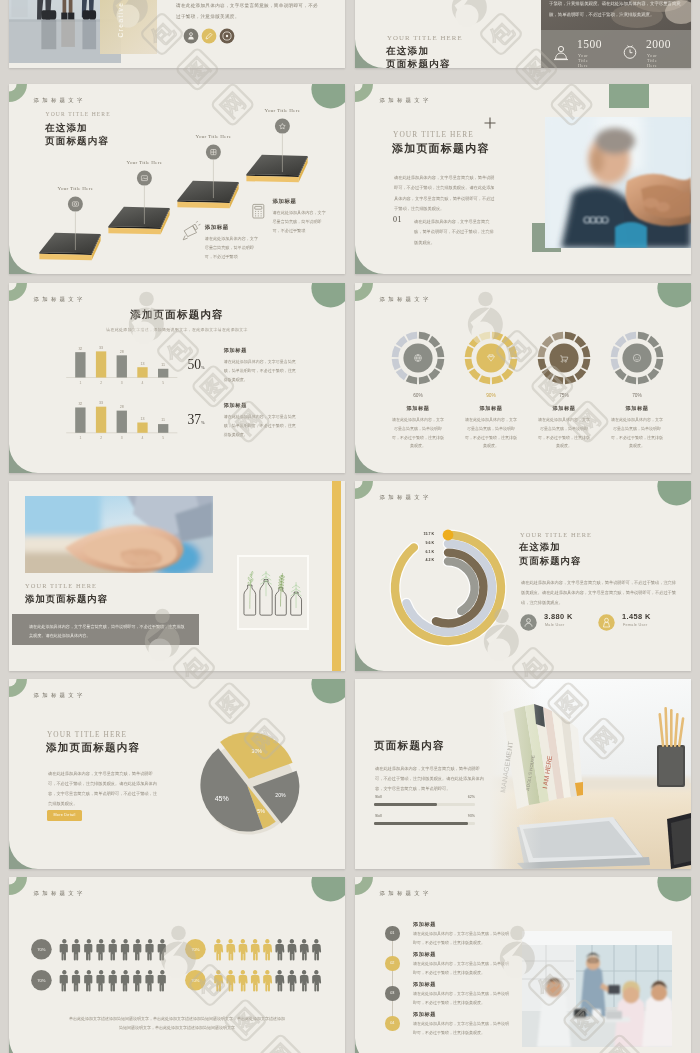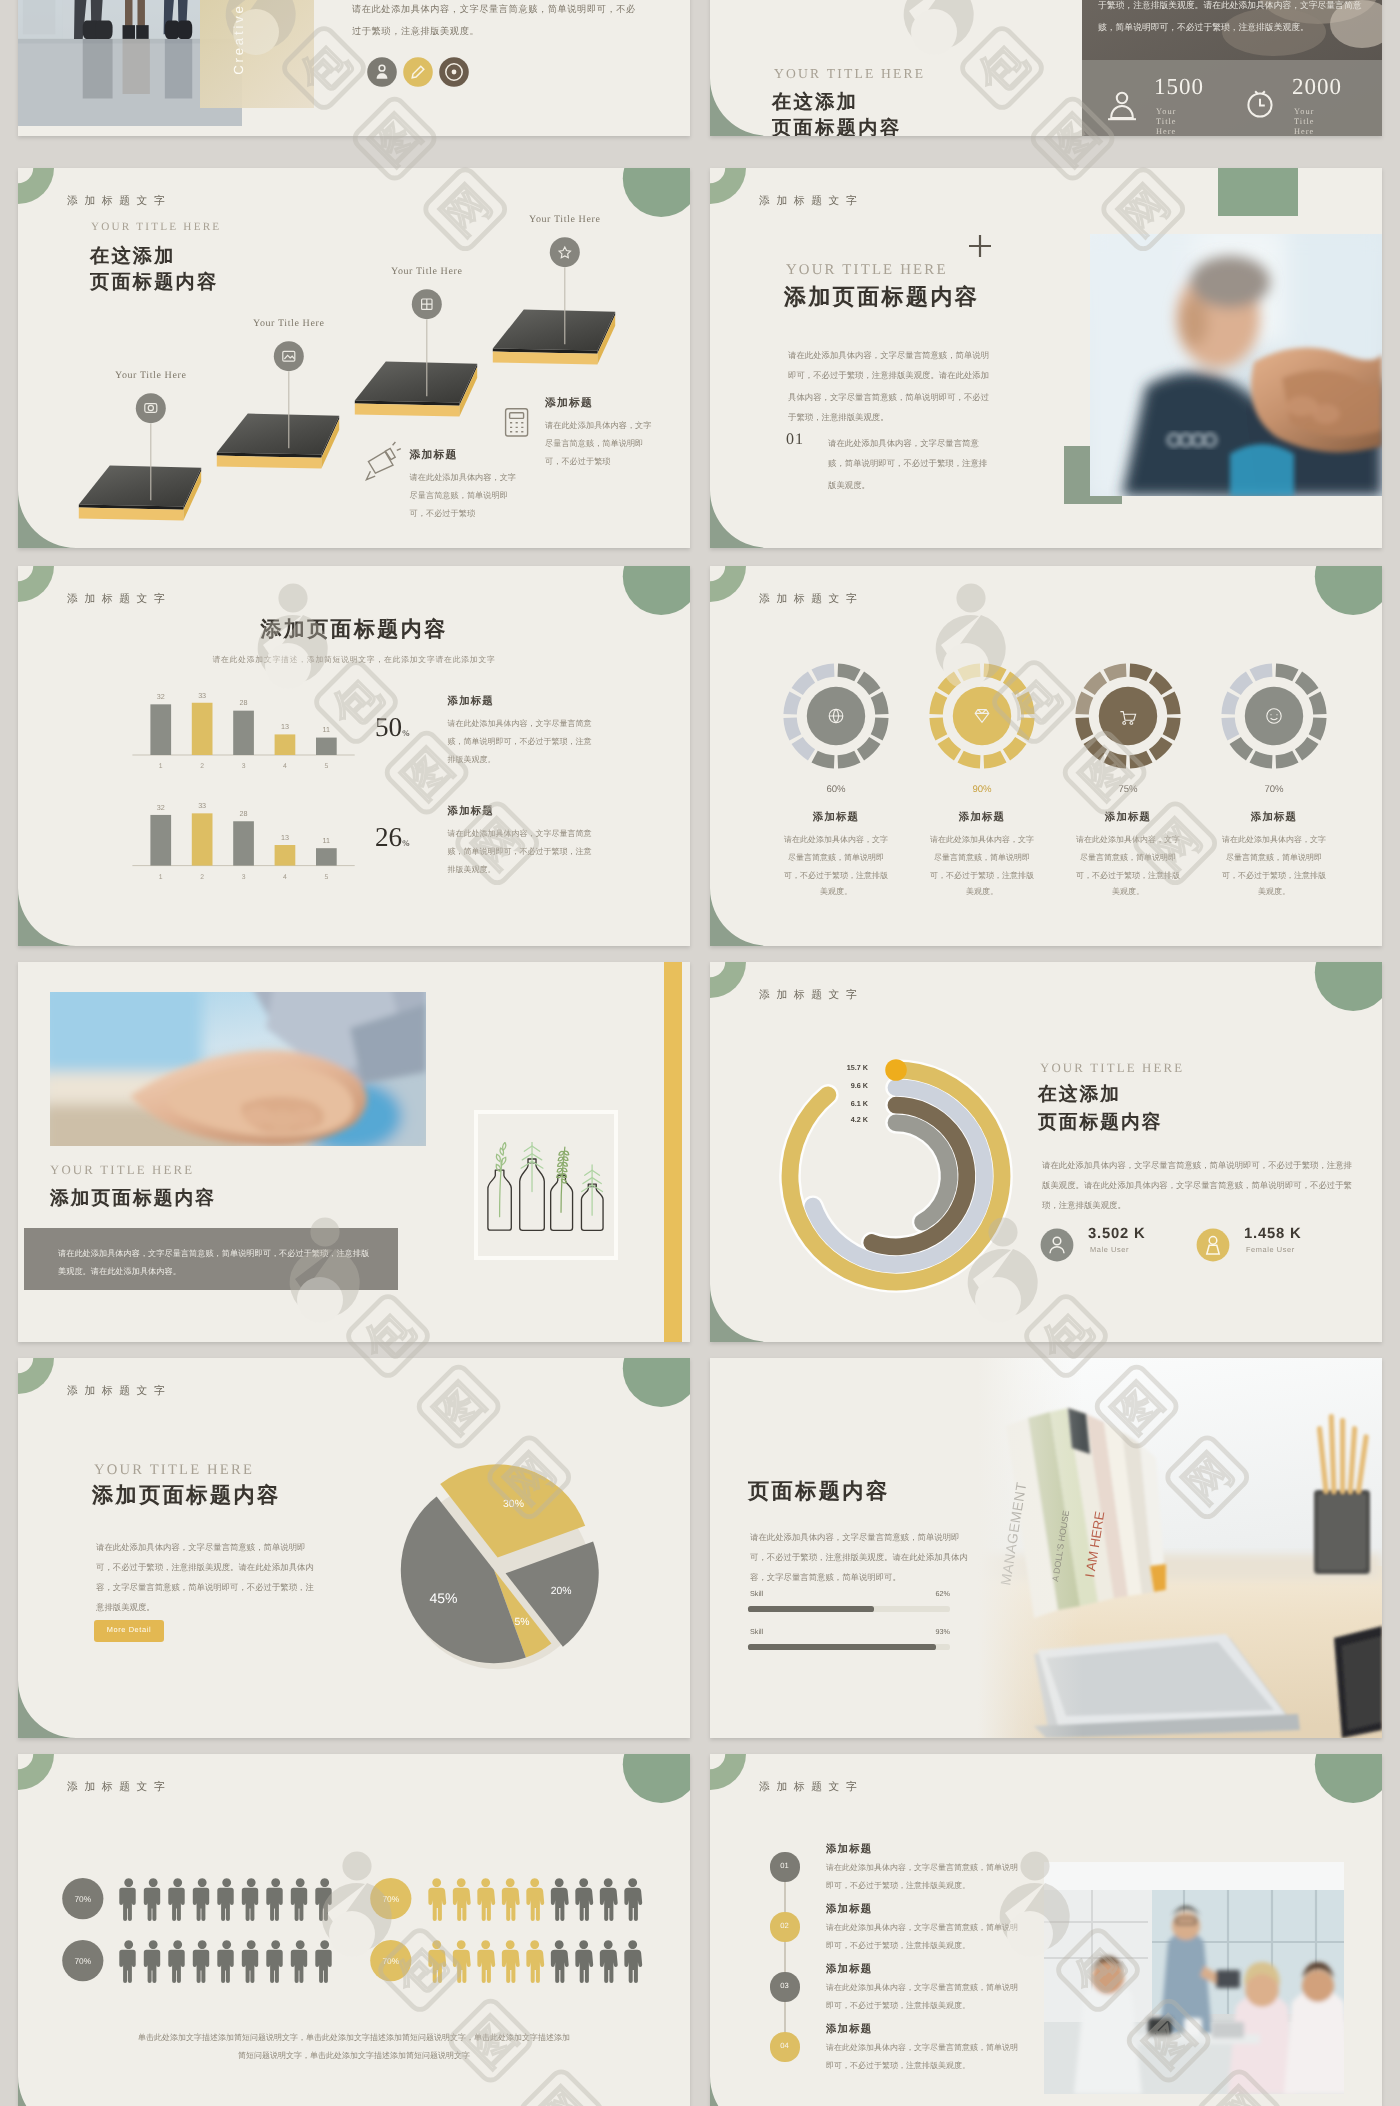--- a/index.html
+++ b/index.html
@@ -367,21 +367,21 @@
       </svg>
 
   <div style="position:absolute;left:178.5px;top:72px;">
     <span style="font-size:13.6px;color:#332f29;font-family:'Liberation Serif',serif;">50</span><span style="font-size:4.4px;color:#332f29;font-family:'Liberation Serif',serif;">%</span>
   </div>
   <div style="position:absolute;left:214.8px;top:64px;width:72px;">
     <div style="font-size:5.2px;color:#4b463e;font-weight:bold;font-family:'DejaVu Sans',sans-serif;letter-spacing:.6px;">添加标题</div>
     <div style="margin-top:3px;font-size:4px;line-height:2.3;color:#918a7c;font-family:'DejaVu Sans',sans-serif;">请在此处添加具体内容，文字尽量言简意赅，简单说明即可，不必过于繁琐，注意排版美观度。</div>
   </div>
   <div style="position:absolute;left:178.5px;top:127px;">
-    <span style="font-size:13.6px;color:#332f29;font-family:'Liberation Serif',serif;">26</span><span style="font-size:4.4px;color:#332f29;font-family:'Liberation Serif',serif;">%</span>
+    <span style="font-size:13.6px;color:#332f29;font-family:'Liberation Serif',serif;">37</span><span style="font-size:4.4px;color:#332f29;font-family:'Liberation Serif',serif;">%</span>
   </div>
   <div style="position:absolute;left:214.8px;top:119px;width:72px;">
     <div style="font-size:5.2px;color:#4b463e;font-weight:bold;font-family:'DejaVu Sans',sans-serif;letter-spacing:.6px;">添加标题</div>
     <div style="margin-top:3px;font-size:4px;line-height:2.3;color:#918a7c;font-family:'DejaVu Sans',sans-serif;">请在此处添加具体内容，文字尽量言简意赅，简单说明即可，不必过于繁琐，注意排版美观度。</div>
   </div>
 </div>
 
 <div class="slide col2 r3">
   <svg width="336" height="190" viewBox="0 0 336 190" style="position:absolute;left:0;top:0;">
     <path d="M0 0 H18 A18 18 0 0 1 0 18 Z" fill="#9cb295"></path>
@@ -594,21 +594,21 @@
   <div class="h-cn" style="position:absolute;left:164px;top:74px;font-size:9.4px;letter-spacing:1px;">页面标题内容</div>
   <div style="position:absolute;left:166px;top:97px;width:156px;font-size:4.2px;line-height:2.4;
               color:#8d8679;font-family:'DejaVu Sans',sans-serif;">请在此处添加具体内容，文字尽量言简意赅，简单说明即可，不必过于繁琐，注意排版美观度。请在此处添加具体内容，文字尽量言简意赅，简单说明即可，不必过于繁琐，注意排版美观度。</div>
   <div style="position:absolute;left:165px;top:131px;">
     <svg width="17" height="17" viewBox="0 0 17 17" style="position:absolute;left:0;top:2px;">
       <circle cx="8.5" cy="8.5" r="8.2" fill="#8b8d86"></circle>
       <circle cx="8.5" cy="6.5" r="1.9" fill="none" stroke="#f2f0ea" stroke-width=".75"></circle>
       <path d="M5 12.6c0-2 1.6-3.2 3.5-3.2s3.5 1.2 3.5 3.2" fill="none" stroke="#f2f0ea" stroke-width=".75"></path>
     </svg>
     <div style="position:absolute;left:24px;top:0;font-size:7.4px;color:#3f3a33;font-weight:bold;
-                font-family:'Liberation Sans',sans-serif;letter-spacing:.4px;white-space:nowrap;">3.502 K</div>
+                font-family:'Liberation Sans',sans-serif;letter-spacing:.4px;white-space:nowrap;">3.880 K</div>
     <div style="position:absolute;left:25px;top:11px;font-size:3.7px;color:#9b9488;
                 font-family:'Liberation Sans',sans-serif;letter-spacing:.3px;white-space:nowrap;">Male User</div>
   </div>
   <div style="position:absolute;left:243px;top:131px;">
     <svg width="17" height="17" viewBox="0 0 17 17" style="position:absolute;left:0;top:2px;">
       <circle cx="8.5" cy="8.5" r="8.2" fill="#ddbe63"></circle>
       <circle cx="8.5" cy="6.2" r="1.9" fill="none" stroke="#fbf7ea" stroke-width=".75"></circle>
       <path d="M5.4 13l1.2-4.4h3.8l1.2 4.4z" fill="none" stroke="#fbf7ea" stroke-width=".75"></path>
     </svg>
     <div style="position:absolute;left:24px;top:0;font-size:7.4px;color:#3f3a33;font-weight:bold;

